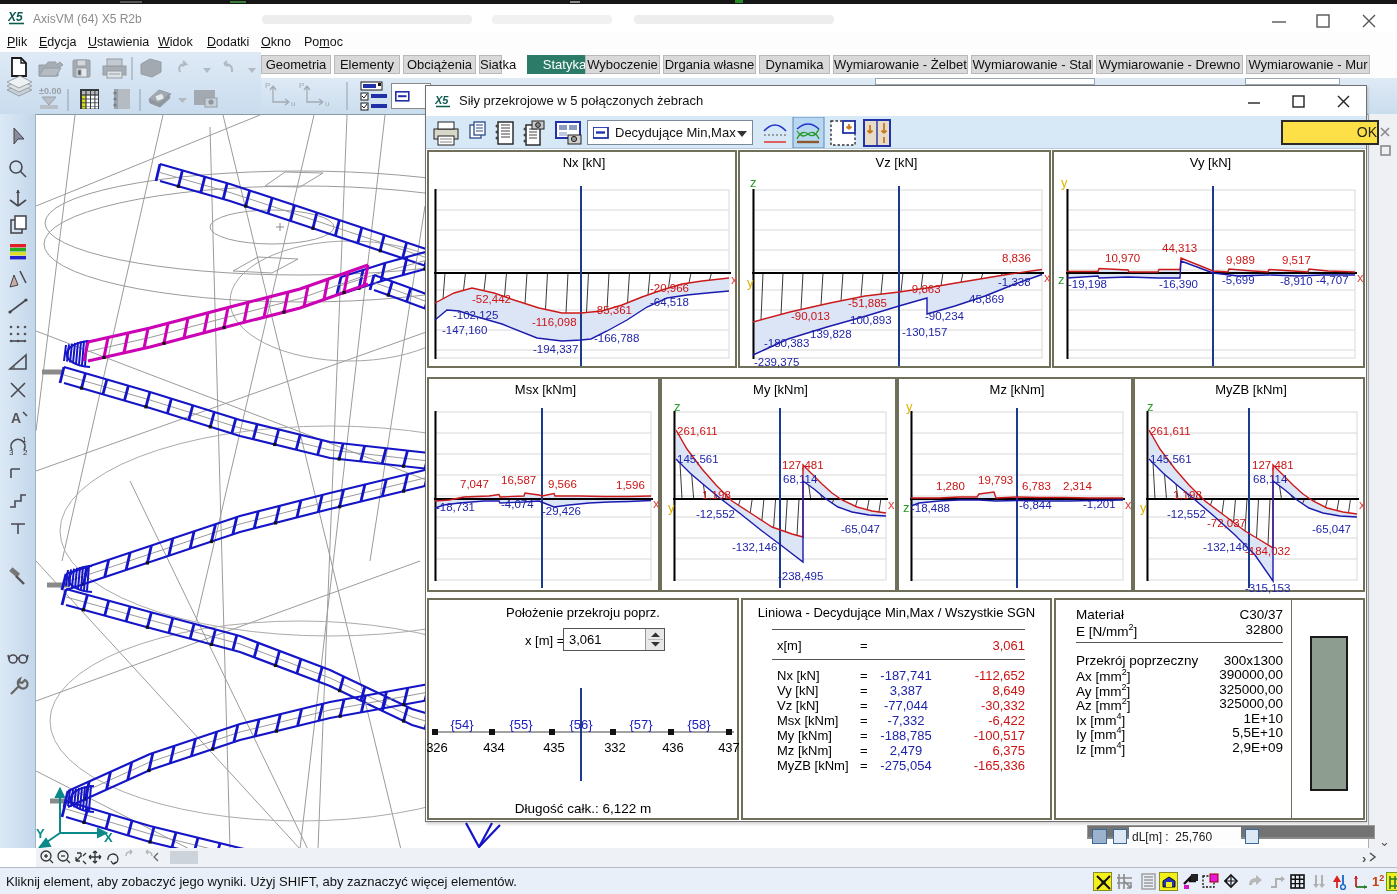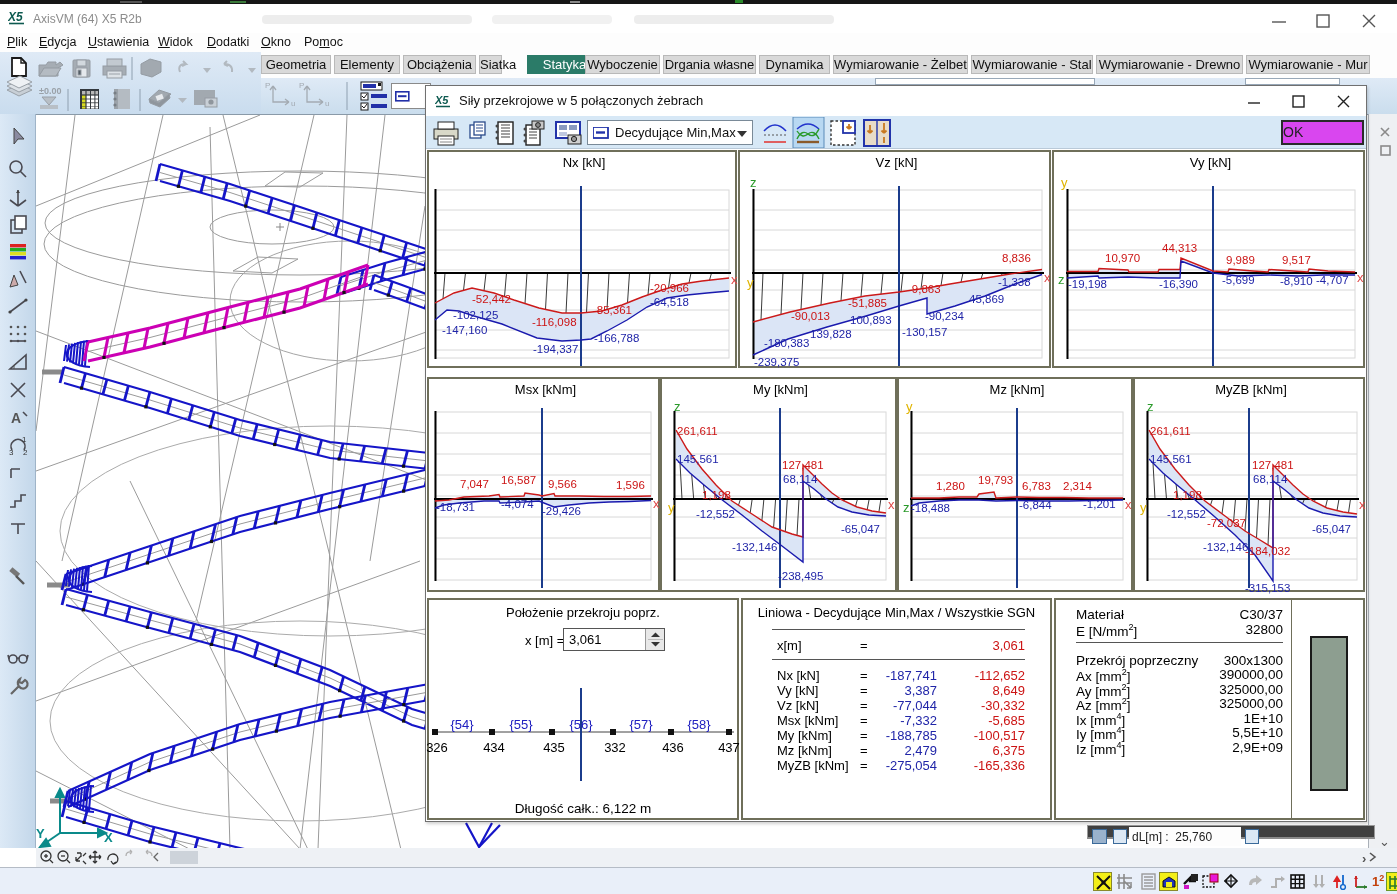--- a/index.html
+++ b/index.html
@@ -39,21 +39,21 @@
 .cpanel { position:absolute; background:#fff; border:2px solid #6f6f5a; }
 .ctitle { position:absolute; text-align:center; font-size:13px; color:#000; }
 .clab { position:absolute; font-size:11.5px; white-space:nowrap; }
 .lr { color:#cc1414; } .lb { color:#2025a8; } .lz { color:#2a9a2a; font-size:13px; }
 .ly { color:#e0b400; font-size:13px; } .lx { color:#e04848; font-size:13px; }
 .bpanel { position:absolute; background:#fff; border:2px solid #6f6f5a; }
 .btitle { position:absolute; width:100%; text-align:center; top:5px; font-size:13px; color:#000; }
 .trow { position:absolute; left:0; width:100%; height:15px; font-size:13px; }
 .trow .tl { position:absolute; left:34px; color:#000; }
 .trow .teq { position:absolute; left:117px; color:#000; }
-.trow .tb { position:absolute; left:108px; width:86px; text-align:right; color:#2025a8; }
+.trow .tb { position:absolute; left:120px; width:86px; text-align:center; color:#2025a8; }
 .trow .tr { position:absolute; left:212px; width:70px; text-align:right; color:#cc1414; }
 .mrow { position:absolute; left:0; width:100%; height:15px; font-size:13.5px; }
 .mrow .ml { position:absolute; left:20px; color:#000; }
 .mrow .mv { position:absolute; left:95px; width:132px; text-align:right; color:#000; }
 .mrow sup { font-size:9px; }
 .nlb { position:absolute; font-size:13px; color:#2020c0; width:40px; text-align:center; }
 .nln { position:absolute; font-size:13px; color:#000; width:30px; text-align:center; }
 </style></head>
 <body>
 <div id="topstrip">
@@ -586,30 +586,31 @@
       <path d="M106,8 q0,-5 -6,-4 m0,0 l2,-2 m-2,2 l2,2" transform="translate(8,0)"></path>
       <path d="M120,5 l-4,4 4,4" stroke="#666"></path>
     </g>
     <rect x="132" y="3" width="28" height="13" fill="#cdd3da"></rect>
   </svg>
   <svg width="20" height="19" viewBox="0 0 20 19" style="position:absolute;left:1328px;top:0">
     <path d="M6,5 l5,4 -5,4" stroke="#555" stroke-width="1.6" fill="none"></path>
   </svg>
 </div>
 
-<div class="abs" style="left:1087px;top:825px;width:288px;height:14px;background:#404040;border:1px solid #9a9a9a;border-bottom:2px solid #8a8a8a">
+<div class="abs" style="left:1087px;top:825px;width:288px;height:14px;background:#737373;border:1px solid #9a9a9a;border-bottom:2px solid #8a8a8a">
   <div class="abs" style="left:4px;top:3px;width:15px;height:15px;background:#9ab2cc;border:1px solid #3a6a9a"></div>
   <div class="abs" style="left:25px;top:3px;width:14px;height:15px;background:#dce8f4;border:1px solid #3a6a9a"></div>
   <div class="abs" style="left:41px;top:1px;width:112px;height:19px;background:#fdfdfd;font:12px 'Liberation Sans',sans-serif;color:#222;padding:3px 0 0 3px;white-space:nowrap">dL[m] :&nbsp;&nbsp;25,760</div>
   <div class="abs" style="left:157px;top:3px;width:14px;height:15px;background:#dce8f4;border:1px solid #3a6a9a"></div>
 </div>
 <div class="abs" style="left:1379px;top:834px;color:#555;font-size:13px">⌄</div>
 <div class="abs" style="left:1362px;top:851px;color:#555;font-size:13px;font-weight:bold">›</div>
 
 <div id="statusbar">
+  <div id="statustext">Kliknij element, aby zobaczyć jego wyniki. Użyj SHIFT, aby zaznaczyć więcej elementów.</div>
   <div style="position:absolute;left:1093px;top:4px;width:19px;height:19px;background:#f3ef18;border:1px solid #8a8a2a;"><svg width="19" height="19" viewBox="0 0 19 19">
         <path d="M3,3 L16,16 M16,3 L3,16" stroke="#111" stroke-width="2" fill="none"></path>
         <circle cx="9.5" cy="9.5" r="2" fill="#111"></circle>
       </svg></div>
 <div style="position:absolute;left:1115px;top:4px;width:19px;height:19px;"><svg width="19" height="19" viewBox="0 0 19 19">
         <path d="M4,2 V17 M9,2 V17 M2,6 H17 M2,11 H17 M9,9 L16,16 M16,16 v-4 M16,16 h-4" stroke="#8a8a8a" stroke-width="1.6" fill="none"></path>
       </svg></div>
 <div style="position:absolute;left:1139px;top:4px;width:19px;height:19px;"><svg width="19" height="19" viewBox="0 0 19 19">
         <rect x="3" y="2" width="13" height="15" fill="none" stroke="#9a9a9a" stroke-width="1.4"></rect>
         <path d="M5,5 H14 M5,8 H14 M5,11 H14 M5,14 H14" stroke="#9a9a9a" stroke-width="1.4"></path>
@@ -746,21 +747,21 @@
       <rect x="71" y="4" width="24" height="24" fill="#fff" stroke="#333" stroke-dasharray="2.5,2" stroke-width="1.4"></rect>
       <rect x="83" y="4" width="12" height="12" fill="#fff" stroke="#2233aa" stroke-width="1.8"></rect>
       <path d="M89,7 v5 m0,0 l-2.5,-2.5 m2.5,2.5 l2.5,-2.5" stroke="#c87820" stroke-width="1.8" fill="none"></path>
 
       <rect x="104" y="3" width="26" height="26" fill="#e8dcc8" stroke="#2233aa" stroke-width="2"></rect>
       <line x1="117" y1="3" x2="117" y2="29" stroke="#2233aa" stroke-width="1.4"></line>
       <path d="M110,8 v8 m0,0 l-2.5,-2.5 m2.5,2.5 l2.5,-2.5" stroke="#c87820" stroke-width="1.8" fill="none"></path>
       <path d="M124,6 v10 m0,0 l-2.5,-2.5 m2.5,2.5 l2.5,-2.5" stroke="#c87820" stroke-width="1.8" fill="none"></path>
       <path d="M124,26 v-6" stroke="#c87820" stroke-width="1.8"></path>
     </svg>
-    <div class="abs" style="left:855px;top:4px;width:83px;height:25px;background:#d946ef;border:2px solid #2a2a2a;text-align:left;font-size:14px;color:#222;line-height:21px">OK</div>
+    <div class="abs" style="left:855px;top:4px;width:98px;height:25px;background:#fde047;border:2px solid #2a2a2a;text-align:right;font-size:14px;color:#222;line-height:21px">OK</div>
   </div>
   <div id="dcontent"></div>
 </div>
 
 <div class="cpanel" style="left:427px;top:150px;width:310px;height:218px">
 <svg width="310" height="218" style="position:absolute;left:0;top:0">
 <rect x="6" y="38" width="294" height="168" fill="#ffffff" stroke="#d8d8d8" stroke-width="1"></rect>
 <line x1="6" y1="58.0" x2="300" y2="58.0" stroke="#d8d8d8" stroke-width="1"></line>
 <line x1="6" y1="78.0" x2="300" y2="78.0" stroke="#d8d8d8" stroke-width="1"></line>
 <line x1="6" y1="98.0" x2="300" y2="98.0" stroke="#d8d8d8" stroke-width="1"></line>
@@ -1101,21 +1102,21 @@
     <div class="trow" style="top:98px">
       <span class="tl">Vz [kN]</span>
       <span class="teq">=</span>
       <span class="tb">-77,044</span>
       <span class="tr">-30,332</span>
     </div>
     <div class="trow" style="top:113px">
       <span class="tl">Msx [kNm]</span>
       <span class="teq">=</span>
       <span class="tb">-7,332</span>
-      <span class="tr">-5,685</span>
+      <span class="tr">-6,422</span>
     </div>
     <div class="trow" style="top:128px">
       <span class="tl">My [kNm]</span>
       <span class="teq">=</span>
       <span class="tb">-188,785</span>
       <span class="tr">-100,517</span>
     </div>
     <div class="trow" style="top:143px">
       <span class="tl">Mz [kNm]</span>
       <span class="teq">=</span>

